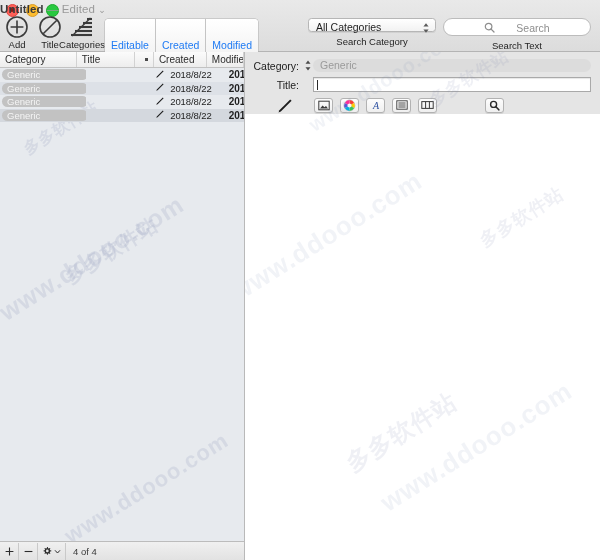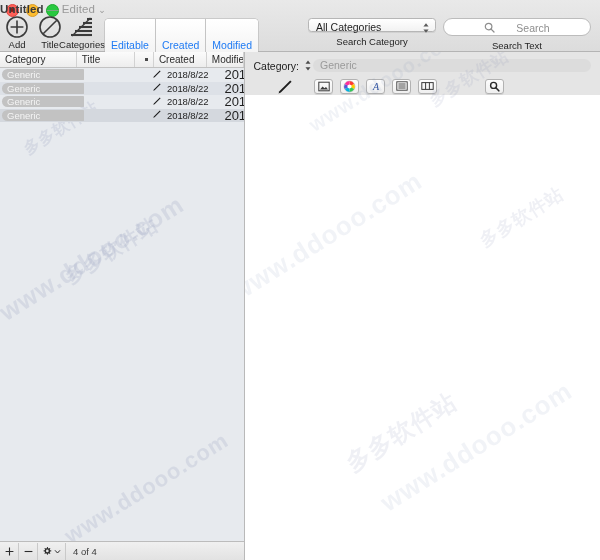--- a/index.html
+++ b/index.html
@@ -289,21 +289,21 @@
     color: #f4f4f4;
     font-size: 9.5px;
     padding-left: 5px;
     width: 86px;
     box-sizing: border-box;
     overflow: hidden;
   }
   .c-title   { width: 69px; }
   .c-pencil  { width: 22px; text-align: center; }
   .c-created { width: 63px; font-size: 9.5px; letter-spacing: -0.1px; }
-  .c-modified{ flex: 1 1 auto; font-size: 13px; letter-spacing: -0.1px; overflow: hidden; }
+  .c-modified{ flex: 1 1 auto; font-size: 10px; letter-spacing: -0.1px; overflow: hidden; font-weight: bold; }
 
   .pencil-icon { display: inline-block; vertical-align: middle; }
 
   
   .bottom-bar {
     height: 18px;
     flex: 0 0 auto;
     background: linear-gradient(to bottom, #f0f0f0, #e2e2e2);
     border-top: 1px solid #bcbcbc;
     display: flex;
@@ -685,20 +685,26 @@
           <span class="form-label">Category:</span>
           <span class="cat-stepper">
             <svg width="8" height="13" viewBox="0 0 8 13">
               <path d="M4 1.6 L6.5 4.8 L1.5 4.8 Z" fill="#4a4a4a"></path>
               <path d="M4 11.4 L1.5 8.2 L6.5 8.2 Z" fill="#4a4a4a"></path>
             </svg>
           </span>
           <span class="cat-value">Generic</span>
         </div>
 
+        <div class="form-row">
+          <span class="form-label">Title:</span>
+          <span class="title-input">
+            <span class="caret"></span>
+          </span>
+        </div>
 
         <div class="tool-row">
           <span class="big-pencil">
             <svg width="17" height="17" viewBox="0 0 17 17">
               <path d="M1.5 15.5 L3.8 14.6 L14.6 3.8 L13.2 2.4 L2.4 13.2 Z" fill="#1d1d1d"></path>
             </svg>
           </span>
 
           <span class="fmt-buttons">
             <span class="fbtn">

